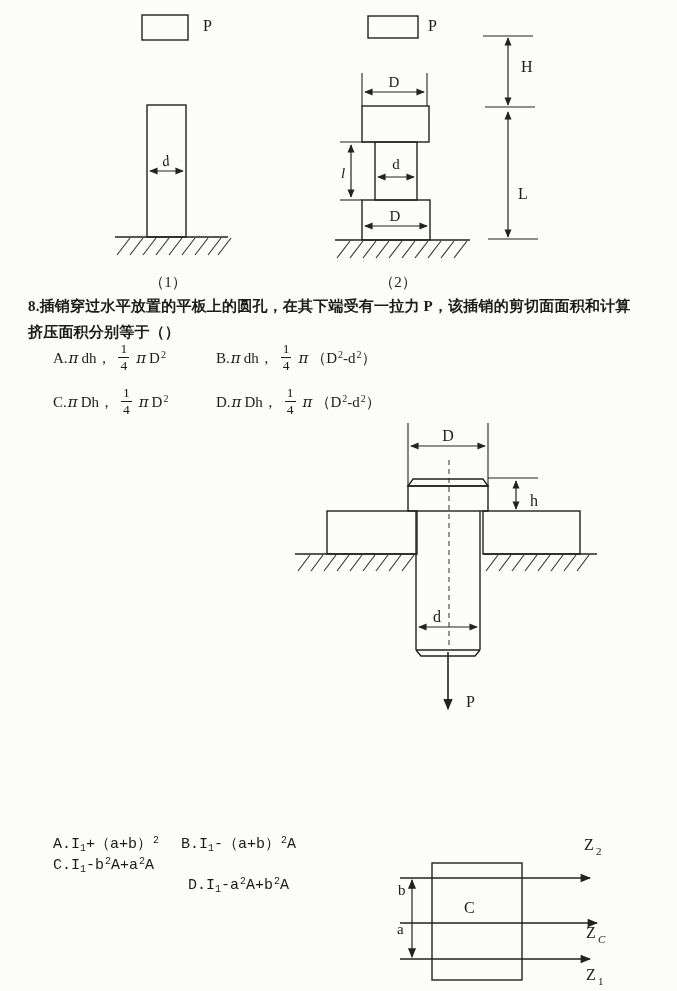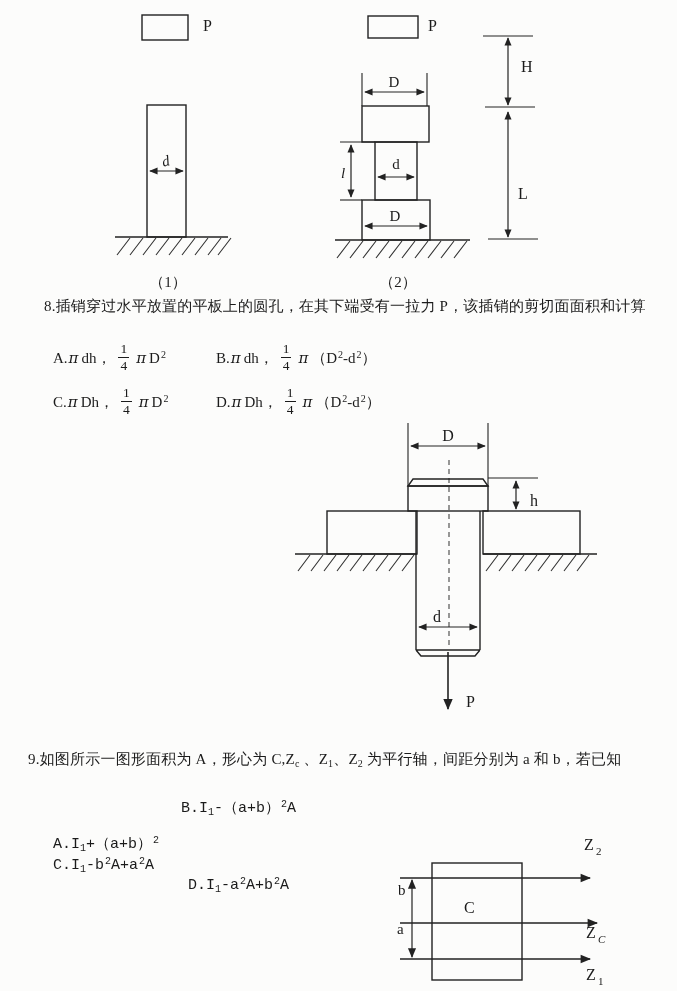--- a/index.html
+++ b/index.html
@@ -11,21 +11,21 @@
   svg{position:absolute;overflow:visible;}
   svg text{font-family:"Liberation Serif","DejaVu Serif",serif;fill:#1b1b1b;font-size:15px;}
   svg text.big{font-size:16px;}
   svg text.subsc{font-size:11px;}
   svg text.ital{font-style:italic;}
   .ln{fill:none;stroke:#222;stroke-width:1.4px;}
   .lnt{fill:none;stroke:#222;stroke-width:1.1px;}
   .dim{fill:none;stroke:#222;stroke-width:1.2px;}
   .ctr{fill:none;stroke:#444;stroke-width:1.1px;stroke-dasharray:5,4;}
   .hatch{fill:none;stroke:#333;stroke-width:1.1px;}
-  .qtext{position:absolute;left:44px;font-size:15px;line-height:26px;letter-spacing:0.2px;}
+  .qtext{position:absolute;left:28px;font-size:15px;line-height:26px;letter-spacing:0.2px;font-weight:bold;}
   .q9line{position:absolute;left:28px;font-size:15px;letter-spacing:0.2px;}
   .opt8{position:absolute;display:flex;align-items:center;font-size:15px;height:36px;white-space:nowrap;}
   .opt9{position:absolute;font-size:15px;white-space:nowrap;font-family:Liberation Mono, monospace;}
   .pi{font-style:italic;font-family:"DejaVu Serif",serif;margin:0 3px 0 1px;}
   .frac{display:inline-flex;flex-direction:column;align-items:center;font-size:13.5px;line-height:1.12;margin:0 6px 0 7px;transform:translateY(-1px);}
   .frac .den{border-top:1.3px solid #1b1b1b;padding:0 2px;}
   .frac .num{padding:0 2px;}
   sup{font-size:10px;vertical-align:5px;margin-left:1px;}
   sub{font-size:10px;vertical-align:-3px;}
 </style>
@@ -86,20 +86,21 @@
       <line class="lnt" x1="488" y1="239" x2="538" y2="239"></line>
       <line class="dim" x1="508" y1="38" x2="508" y2="105" marker-start="url(#a1)" marker-end="url(#a1)"></line>
       <text class="big" x="521" y="72">H</text>
       <line class="dim" x1="508" y1="112" x2="508" y2="237" marker-start="url(#a1)" marker-end="url(#a1)"></line>
       <text class="big" x="518" y="199">L</text>
     </g>
   </svg>
 
   <div class="qtext" style="top:293px;width:632px">
     <div>8.插销穿过水平放置的平板上的圆孔，在其下端受有一拉力 P，该插销的剪切面面积和计算</div>
+    <div>挤压面积分别等于（）</div>
   </div>
 
   <div class="opt8" style="left:53px;top:340px">
     <span>A.</span>
       <span class="pi">π</span>
       <span>dh，</span>
       <span class="frac">
         <span class="num">1</span>
         <span class="den">4</span>
       </span>
@@ -173,28 +174,25 @@
       <path class="ln" d="M128,230 L192,230 M128,230 L133,236 L187,236 L192,230"></path>
 
       <text class="big" x="149" y="202" text-anchor="middle">d</text>
       <line class="dim" x1="131" y1="207" x2="189" y2="207" marker-start="url(#a2)" marker-end="url(#a2)"></line>
 
       <line class="dim" style="stroke-width:1.6px" x1="160" y1="232" x2="160" y2="289" marker-end="url(#a2)"></line>
       <text class="big" x="178" y="287">P</text>
     </g>
   </svg>
 
-  <div class="q9line" style="top:750px;width:632px">
-    <span>9.如图所示一图形面积为 A，形心为 C,Z</span><sub>c</sub><span> 、Z</span><sub>1</sub><span>、Z</span><sub>2</sub><span> 为平行轴，间距分别为 a 和 b，若已知</span>
-  </div>
 
   <div class="opt9" style="left:53px;top:834px">
     <span>A.I</span><sub>1</sub><span>+（a+b）</span><sup>2</sup>
   </div>
-  <div class="opt9" style="left:181px;top:798px">
+  <div class="opt9" style="left:181px;top:834px">
     <span>B.I</span><sub>1</sub><span>-（a+b）</span><sup>2</sup><span>A</span>
   </div>
   <div class="opt9" style="left:53px;top:856px">
     <span>C.I</span><sub>1</sub><span>-b</span><sup>2</sup><span>A+a</span><sup>2</sup><span>A</span>
   </div>
   <div class="opt9" style="left:188px;top:876px">
     <span>D.I</span><sub>1</sub><span>-a</span><sup>2</sup><span>A+b</span><sup>2</sup><span>A</span>
   </div>
 
   <svg style="left:390px;top:833px" width="230" height="158" viewBox="0 0 230 158">

